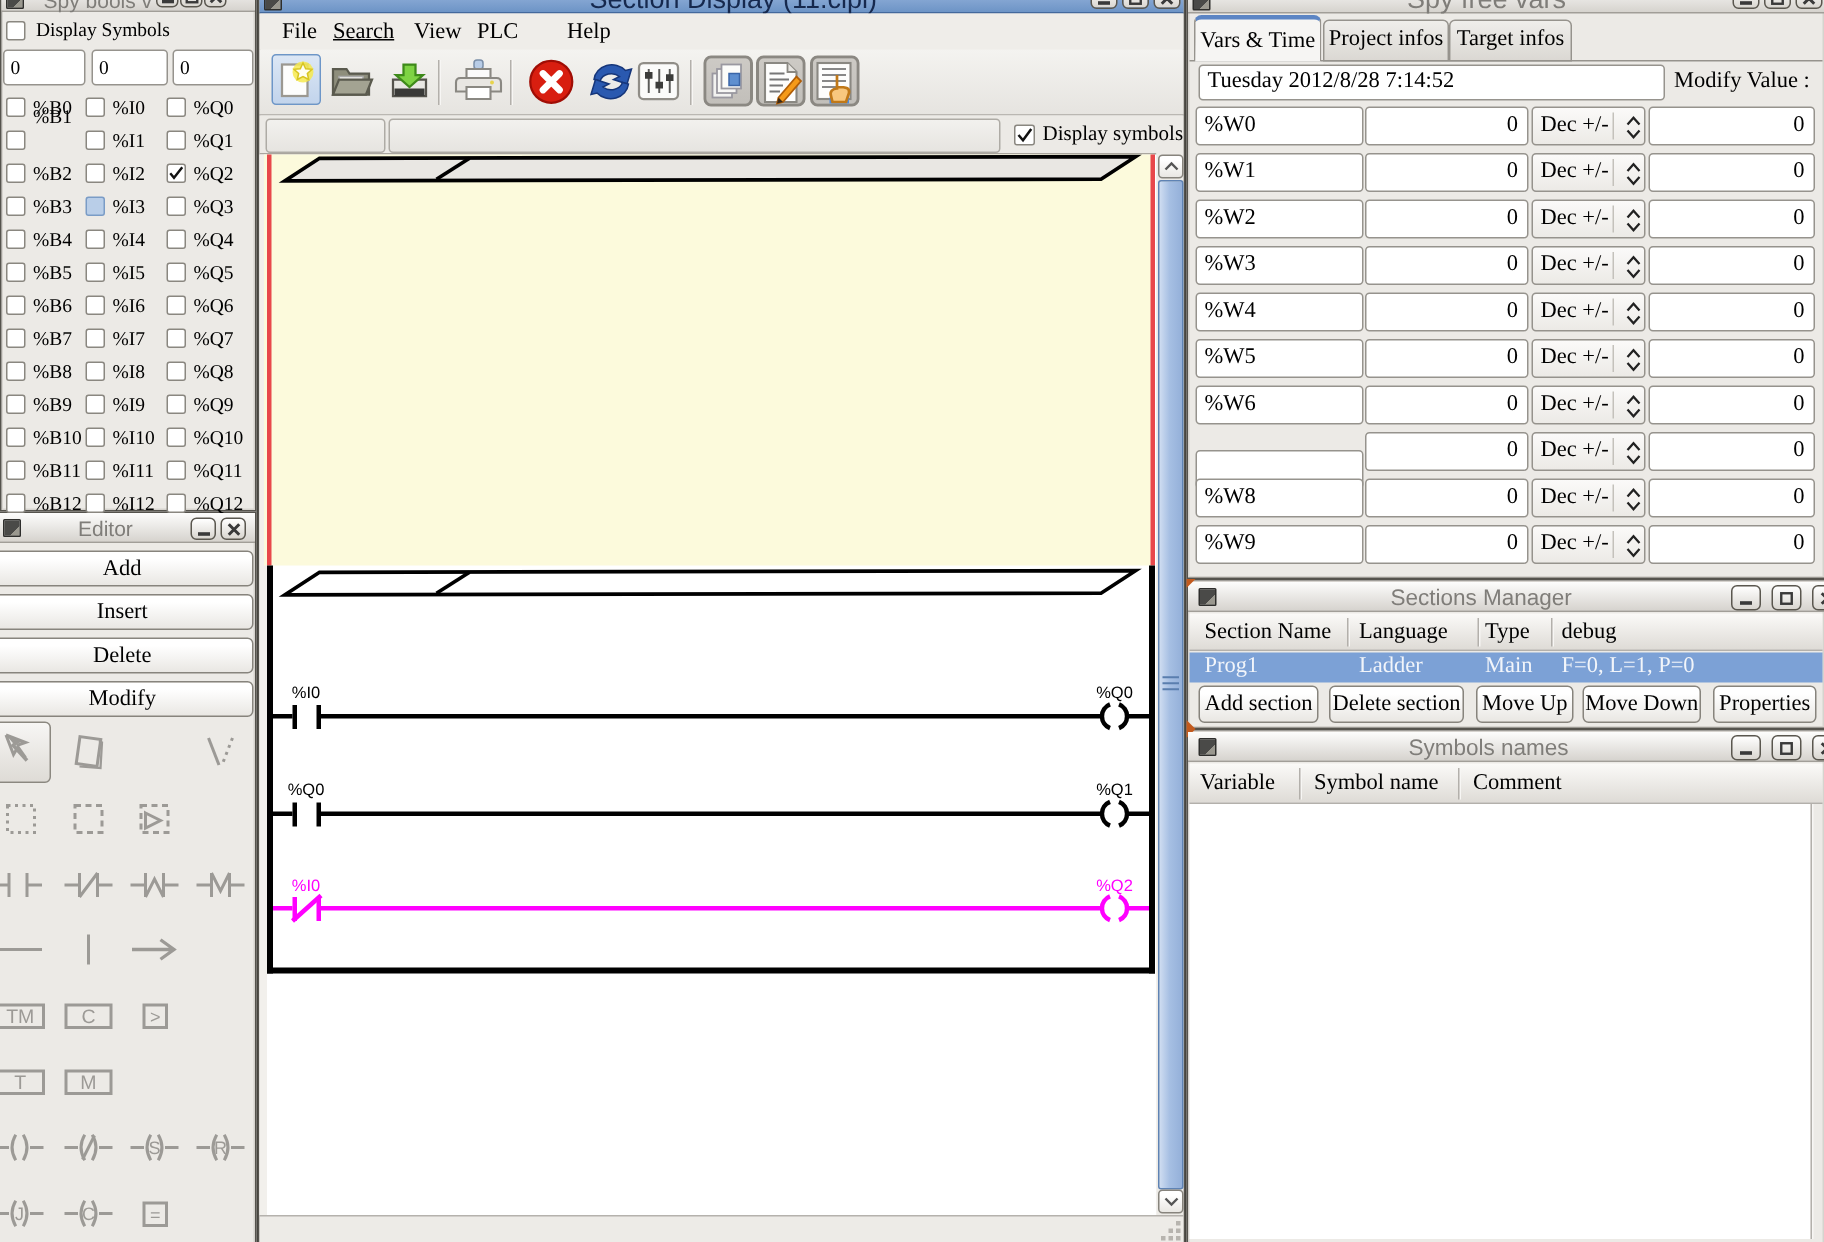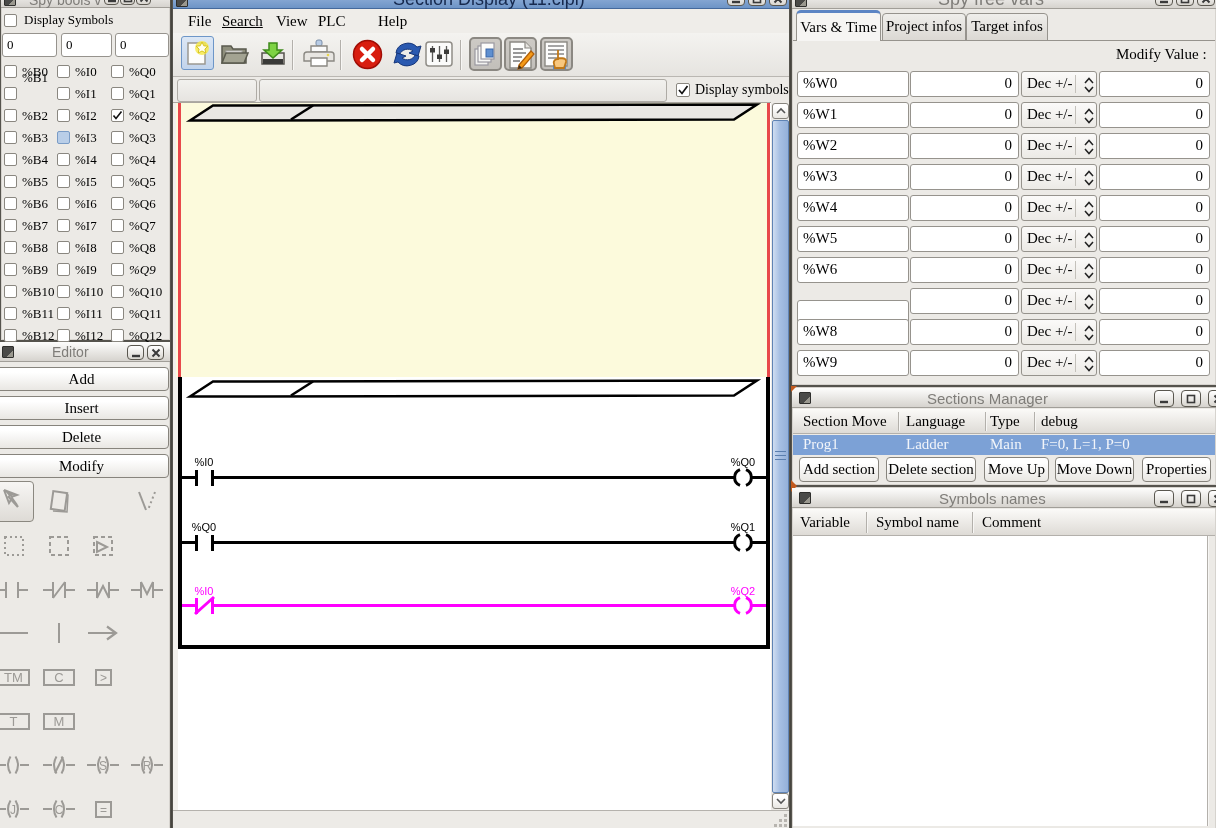--- a/index.html
+++ b/index.html
@@ -105,21 +105,21 @@
 <div class="slbl" style="left:22px;top:240px;">%B8</div>
 <div class="cb" style="left:57px;top:241px;"></div>
 <div class="slbl" style="left:75px;top:240px;">%I8</div>
 <div class="cb" style="left:111px;top:241px;"></div>
 <div class="slbl" style="left:129px;top:240px;">%Q8</div>
 <div class="cb" style="left:4px;top:263px;"></div>
 <div class="slbl" style="left:22px;top:262px;">%B9</div>
 <div class="cb" style="left:57px;top:263px;"></div>
 <div class="slbl" style="left:75px;top:262px;">%I9</div>
 <div class="cb" style="left:111px;top:263px;"></div>
-<div class="slbl" style="left:129px;top:262px;font-style:italic;">%Q9</div>
+<div class="slbl" style="left:129px;top:262px;">%Q9</div>
 <div class="cb" style="left:4px;top:285px;"></div>
 <div class="slbl" style="left:22px;top:284px;">%B10</div>
 <div class="cb" style="left:57px;top:285px;"></div>
 <div class="slbl" style="left:75px;top:284px;">%I10</div>
 <div class="cb" style="left:111px;top:285px;"></div>
 <div class="slbl" style="left:129px;top:284px;">%Q10</div>
 <div class="cb" style="left:4px;top:307px;"></div>
 <div class="slbl" style="left:22px;top:306px;">%B11</div>
 <div class="cb" style="left:57px;top:307px;"></div>
 <div class="slbl" style="left:75px;top:306px;">%I11</div>
@@ -412,20 +412,21 @@
     </div>
 <div class="tbtn" style="left:1197px;top:-9px;width:18px;height:15px;">
       <svg width="10" height="10" viewBox="0 0 10 10">
         <path d="M1.5 1.5 L8.5 8.5 M8.5 1.5 L1.5 8.5" stroke="#3a3a3a" stroke-width="2"></path>
       </svg>
     </div>
 <div style="position:absolute;left:882px;top:13px;width:84px;height:28px;background:linear-gradient(#efeeeb,#dbd8d3);border:1px solid #96938d;border-radius:4px 4px 0 0;font-size:15px;text-align:center;padding-top:4px;">Project infos</div>
 <div style="position:absolute;left:966px;top:13px;width:82px;height:28px;background:linear-gradient(#efeeeb,#dbd8d3);border:1px solid #96938d;border-radius:4px 4px 0 0;font-size:15px;text-align:center;padding-top:4px;">Target infos</div>
 <div style="position:absolute;left:793px;top:40px;width:422px;height:1px;background:#96938d;"></div>
 <div style="position:absolute;left:796px;top:10px;width:85px;height:31px;background:#F6F5F3;border:1px solid #96938d;border-bottom:none;border-radius:5px 5px 0 0;border-top:3px solid #5c85c4;font-size:15px;text-align:center;padding-top:6px;">Vars &amp; Time</div>
+<div class="fld" style="left:799px;top:43px;width:311px;height:24px;padding:2px 0 0 5px;">Tuesday 2012/8/28 7:14:52</div>
 <div class="lbl" style="left:1116px;top:46px;">Modify Value :</div>
 <div class="fld" style="left:797px;top:71px;width:112px;height:26px;padding:3px 0 0 5px;">%W0</div>
 <div class="fld" style="left:910px;top:71px;width:109px;height:26px;padding:3px 6px 0 0;text-align:right;">0</div>
 <div class="fld" style="left:1021px;top:71px;width:76px;height:26px;background:linear-gradient(#fbfaf9,#eceae6);padding:3px 0 0 5px;">Dec +/-<span style="position:absolute;left:53px;top:3px;bottom:3px;width:1px;background:#c4c1bb;"></span><svg width="10" height="16" style="left:62px;top:5px;">
         <path d="M1 6 L5 1.5 L9 6" stroke="#222" stroke-width="1.5" fill="none"></path>
         <path d="M1 10 L5 14.5 L9 10" stroke="#222" stroke-width="1.5" fill="none"></path>
       </svg></div>
 <div class="fld" style="left:1099px;top:71px;width:111px;height:26px;padding:3px 6px 0 0;text-align:right;">0</div>
 <div class="fld" style="left:797px;top:102px;width:112px;height:26px;padding:3px 0 0 5px;">%W1</div>
 <div class="fld" style="left:910px;top:102px;width:109px;height:26px;padding:3px 6px 0 0;text-align:right;">0</div>
@@ -502,21 +503,21 @@
       <svg width="10" height="10" viewBox="0 0 10 10">
         <rect x="1.5" y="1.5" width="7" height="7" fill="none" stroke="#3a3a3a" stroke-width="1.6"></rect>
       </svg>
     </div>
 <div class="tbtn" style="left:1208px;top:390px;width:20px;height:17px;">
       <svg width="10" height="10" viewBox="0 0 10 10">
         <path d="M1.5 1.5 L8.5 8.5 M8.5 1.5 L1.5 8.5" stroke="#3a3a3a" stroke-width="2"></path>
       </svg>
     </div>
 <div style="position:absolute;left:793px;top:409px;width:422px;height:25px;background:linear-gradient(#fbfaf8,#dedbd6);border-bottom:1px solid #b3b0ab;"></div>
-<div class="lbl" style="left:803px;top:413px;">Section Move</div>
+<div class="lbl" style="left:803px;top:413px;">Section Name</div>
 <div class="lbl" style="left:906px;top:413px;text-align:right;">Language</div>
 <div class="lbl" style="left:990px;top:413px;">Type</div>
 <div class="lbl" style="left:1041px;top:413px;">debug</div>
 <div class="sep" style="left:898px;top:412px;height:19px;"></div>
 <div class="sep" style="left:985px;top:412px;height:19px;"></div>
 <div class="sep" style="left:1034px;top:412px;height:19px;"></div>
 <div style="position:absolute;left:793px;top:435px;width:422px;height:20px;background:#7CA1D6;"></div>
 <div class="lbl" style="left:803px;top:436px;color:#f2f5fa;">Prog1</div>
 <div class="lbl" style="left:906px;top:436px;color:#f2f5fa;">Ladder</div>
 <div class="lbl" style="left:990px;top:436px;color:#f2f5fa;">Main</div>

